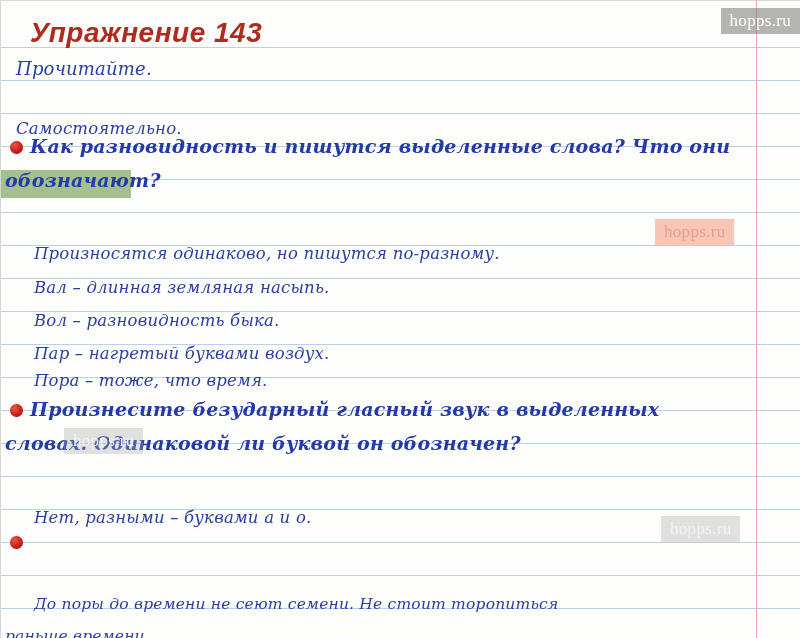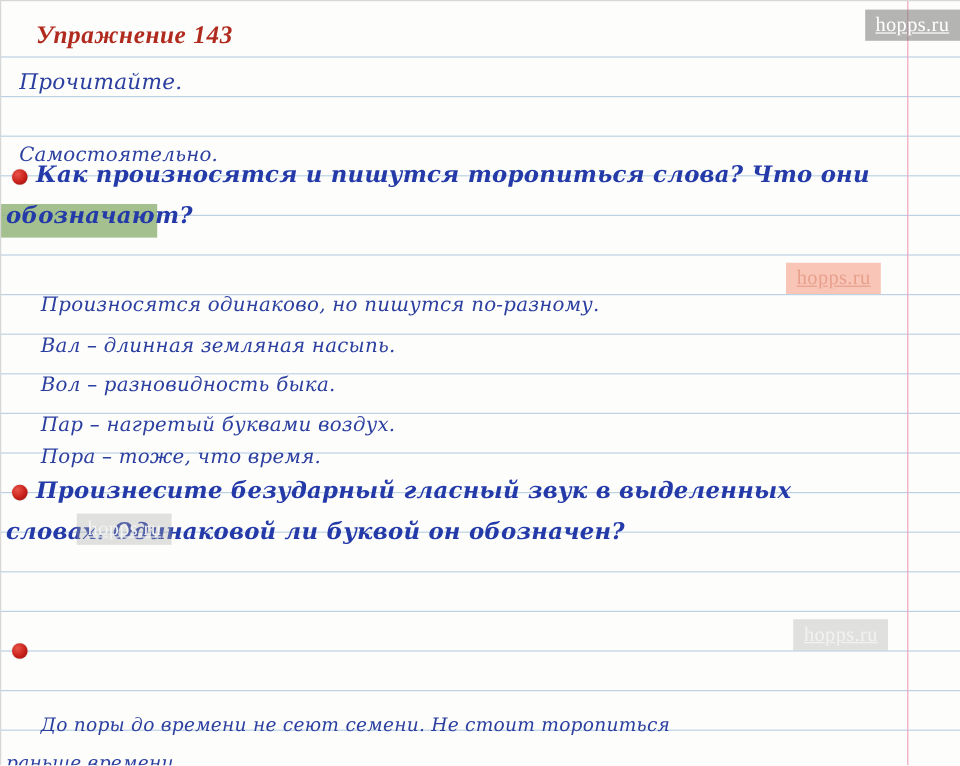--- a/index.html
+++ b/index.html
@@ -47,24 +47,24 @@
     left: 16px;
     white-space: nowrap;
     color: #2b3fa0;
     font-family: "DejaVu Serif", serif;
     font-style: italic;
     font-size: 18px;
     letter-spacing: 0.2px;
   }
   .title {
     color: #b02a1e;
-    font-family: Liberation Serif, serif;
+    font-family: Liberation Sans, sans-serif;
     font-style: italic;
     font-weight: bold;
-    font-size: 21px;
+    font-size: 28px;
     letter-spacing: 0.5px;
   }
   .q {
     font-weight: bold;
     font-size: 19px;
     color: #243aa8;
   }
   .small {
     font-size: 16.5px;
     margin-top: 26px;
@@ -89,21 +89,20 @@
   
   .wm {
     position: absolute;
     background: rgba(150,150,150,.45);
     color: #ffffff;
     font-family: "Liberation Serif", serif;
     font-size: 17px;
     letter-spacing: .3px;
     padding: 3px 9px;
     line-height: 1.15;
-    text-decoration: underline;
   }
   .wm.pink {
     background: rgba(247,187,170,.85);
     color: #e8a08c;
   }
   .wm.faint {
     background: rgba(168,168,168,.35);
     color: #f2f2f2;
   }
   .wm.tr {
@@ -149,37 +148,38 @@
 
   <div class="doc">
 
     <div class="line title" style="top:17px; left:30px">Упражнение 143</div>
 
     <div class="line" style="top:58px">Прочитайте.</div>
 
     <div class="line small" style="top:93px">Самостоятельно.</div>
 
     <span class="bullet" style="left:10px; top:141px"></span>
-    <div class="line q" style="top:135px; left:30px">Как произносятся и пишутся торопиться слова? Что они</div>
+    <div class="line q" style="top:135px; left:30px">Как разновидность и пишутся выделенные слова? Что они</div>
     <div class="line q" style="top:169px; left:5px">обозначают?</div>
 
     <div class="line small indent" style="top:218px">Произносятся одинаково, но пишутся по-разному.</div>
 
     <div class="line small indent" style="top:252px">Вал – длинная земляная насыпь.</div>
 
     <div class="line small indent" style="top:285px">Вол – разновидность быка.</div>
 
     <div class="line small indent" style="top:318px">Пар – нагретый буквами воздух.</div>
 
     <div class="line small indent" style="top:345px">Пора – тоже, что время.</div>
 
     <span class="bullet" style="left:10px; top:404px"></span>
     <div class="line q" style="top:398px; left:30px">Произнесите безударный гласный звук в выделенных</div>
     <div class="line q" style="top:432px; left:5px">словах. Одинаковой ли буквой он обозначен?</div>
 
+    <div class="line small indent" style="top:482px">Нет, разными – буквами а и о.</div>
 
     <span class="bullet" style="left:10px; top:536px"></span>
 
     <div class="line small indent" style="top:569px; font-size:15.5px">До поры до времени не сеют семени. Не стоит торопиться</div>
 
     <div class="line small" style="top:601px; left:5px; font-size:15.5px">раньше времени.</div>
   </div>
 
   <div class="wm tr" style="right:0px; top:8px;">hopps.ru</div>
 

